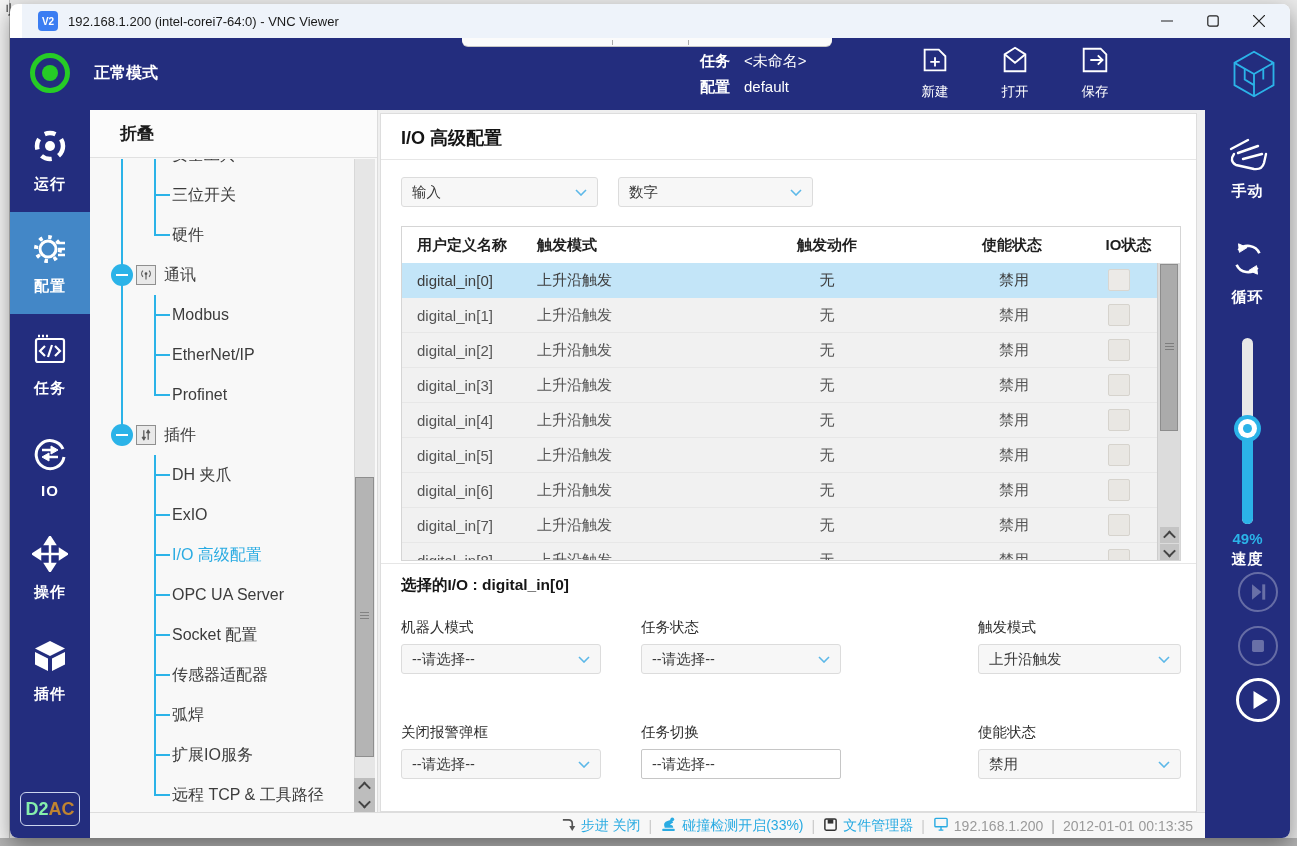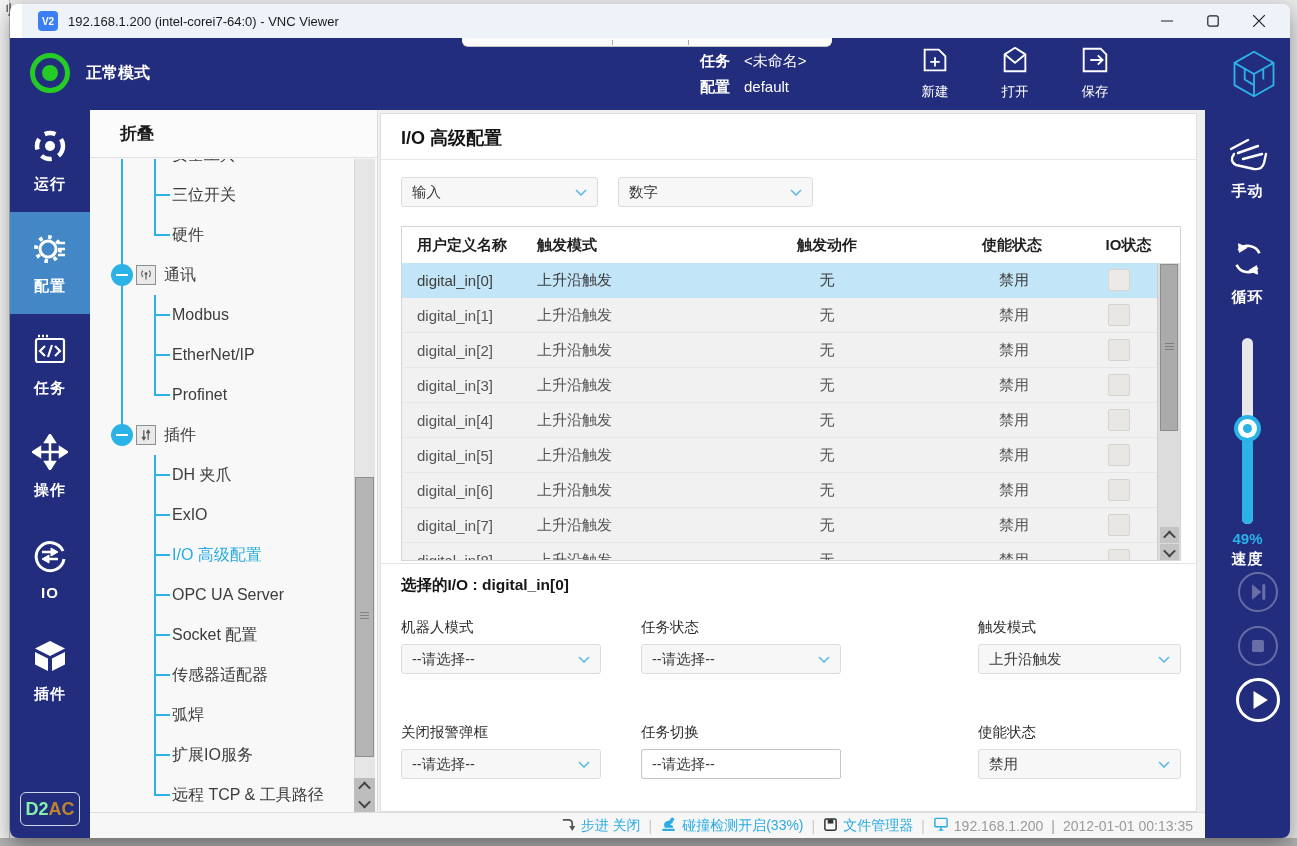--- a/index.html
+++ b/index.html
@@ -20,21 +20,21 @@
   .tb-controls { margin-left:auto; display:flex; }
   .tb-btn { width:46px; height:34px; display:flex; align-items:center; justify-content:center; color:#222; }
 
   .app { position:absolute; left:0; top:34px; width:1280px; height:800px; background:#efefef; }
 
   
   .topbar { position:absolute; left:0; top:0; width:1280px; height:72px; background:#232d7e; }
   .pill { position:absolute; left:452px; top:0; width:370px; height:8px; background:#fbfbfb;
           border-radius:0 0 6px 6px; box-shadow:0 1px 0 #c6c6c6; }
   .pill i { position:absolute; bottom:1px; width:1px; height:5px; background:#aaa; }
-  .mode { position:absolute; left:20px; top:15px; display:flex; align-items:center; gap:16px; }
+  .mode { position:absolute; left:20px; top:15px; display:flex; align-items:center; gap:24px; }
   .mode-ring { width:40px; height:40px; border:5px solid #26cc26; border-radius:50%; position:relative; }
   .mode-ring::after { content:""; position:absolute; left:7px; top:7px; width:16px; height:16px; border-radius:50%; background:#26cc26; }
   .mode-label { color:#fff; font-size:16px; font-weight:bold; }
   .taskcfg { position:absolute; left:690px; top:10px; color:#fff; font-size:15px; line-height:26px; }
   .taskcfg .lbl { font-weight:bold; margin-right:14px; }
   .hdr-actions { position:absolute; left:900px; top:6px; display:flex; gap:30px; }
   .hdr-btn { width:50px; display:flex; flex-direction:column; align-items:center; color:#fff; cursor:pointer; }
   .hdr-btn svg { width:32px; height:32px; }
   .hdr-btn .hlabel { font-size:13.5px; margin-top:3px; }
   .brand-logo { position:absolute; left:1218px; top:10px; width:52px; height:52px; }
@@ -257,41 +257,41 @@
             <svg viewBox="0 0 36 36" width="36" height="36" fill="none" stroke="#fff" stroke-width="2.2">
               <rect x="4" y="7" width="28" height="23" rx="2"></rect>
               <path d="M6 4 h2 M10 4 h2 M14 4 h2" stroke-width="2.6"></path>
               <path d="M13 14 l-5 5 5 5 M23 14 l5 5 -5 5 M20 13 l-4 12"></path>
             </svg>
           </span>
           <span class="rail-label">任务</span>
         </div>
         <div class="rail-item">
           <span>
+            <svg viewBox="0 0 36 36" width="36" height="36" fill="#fff" stroke="#fff">
+              <path d="M31 14 a14 14 0 1 0 1 8" fill="none" stroke-width="3"></path>
+              <path d="M10 15 h13" stroke-width="2.5"></path>
+                <polygon points="26,15 19,11 19,19"></polygon>
+              <path d="M26 22 h-13" stroke-width="2.5"></path>
+                <polygon points="10,22 17,18 17,26"></polygon>
+            </svg>
+          </span>
+          <span class="rail-label">IO</span>
+        </div>
+        <div class="rail-item">
+          <span>
             <svg viewBox="0 0 36 36" width="36" height="36" fill="#fff" stroke="#fff" stroke-width="2.5">
               <path d="M18 7 v22 M7 18 h22"></path>
               <polygon points="18,1 13.5,8 22.5,8"></polygon>
                 <polygon points="18,35 13.5,28 22.5,28"></polygon>
               <polygon points="1,18 8,13.5 8,22.5"></polygon>
                 <polygon points="35,18 28,13.5 28,22.5"></polygon>
             </svg>
           </span>
           <span class="rail-label">操作</span>
-        </div>
-        <div class="rail-item">
-          <span>
-            <svg viewBox="0 0 36 36" width="36" height="36" fill="#fff" stroke="#fff">
-              <path d="M31 14 a14 14 0 1 0 1 8" fill="none" stroke-width="3"></path>
-              <path d="M10 15 h13" stroke-width="2.5"></path>
-                <polygon points="26,15 19,11 19,19"></polygon>
-              <path d="M26 22 h-13" stroke-width="2.5"></path>
-                <polygon points="10,22 17,18 17,26"></polygon>
-            </svg>
-          </span>
-          <span class="rail-label">IO</span>
         </div>
         <div class="rail-item">
           <span>
             <svg viewBox="0 0 36 36" width="36" height="36" fill="#fff">
               <polygon points="18,3 33,10.5 18,18 3,10.5"></polygon>
               <polygon points="3,14 16,20.5 16,33 3,26.5"></polygon>
               <polygon points="33,14 20,20.5 20,33 33,26.5"></polygon>
             </svg>
           </span>
           <span class="rail-label">插件</span>

